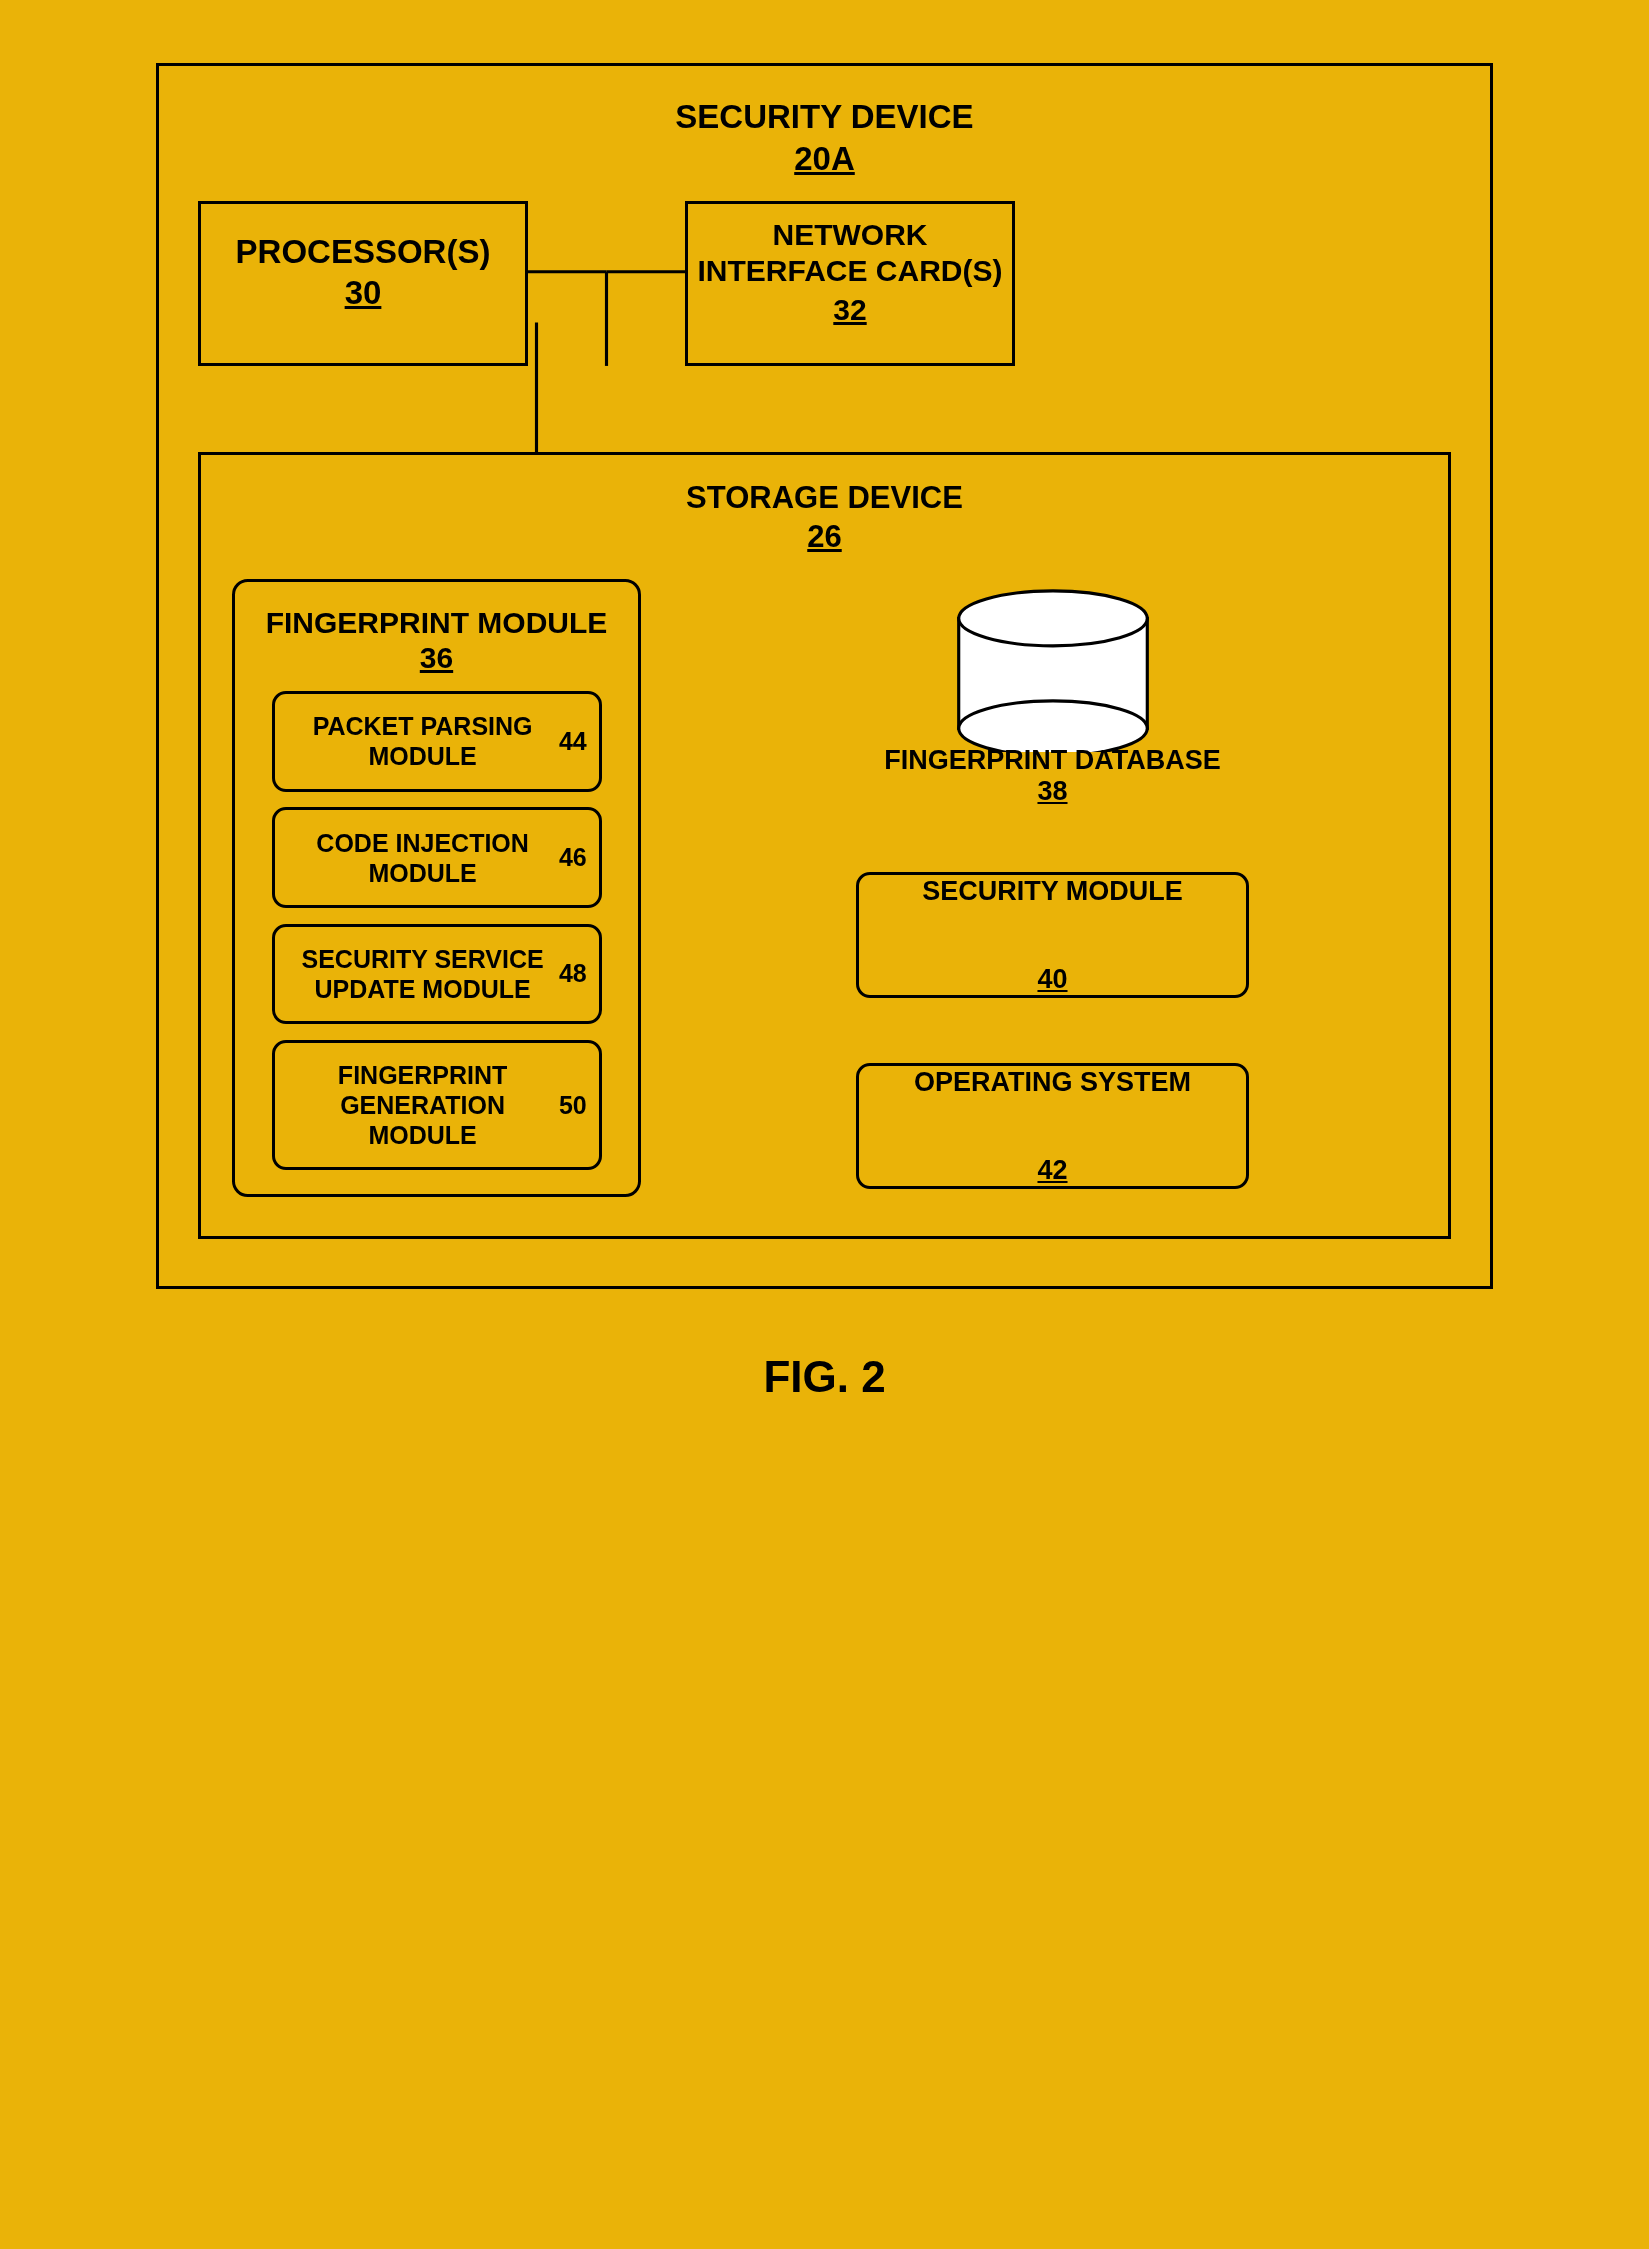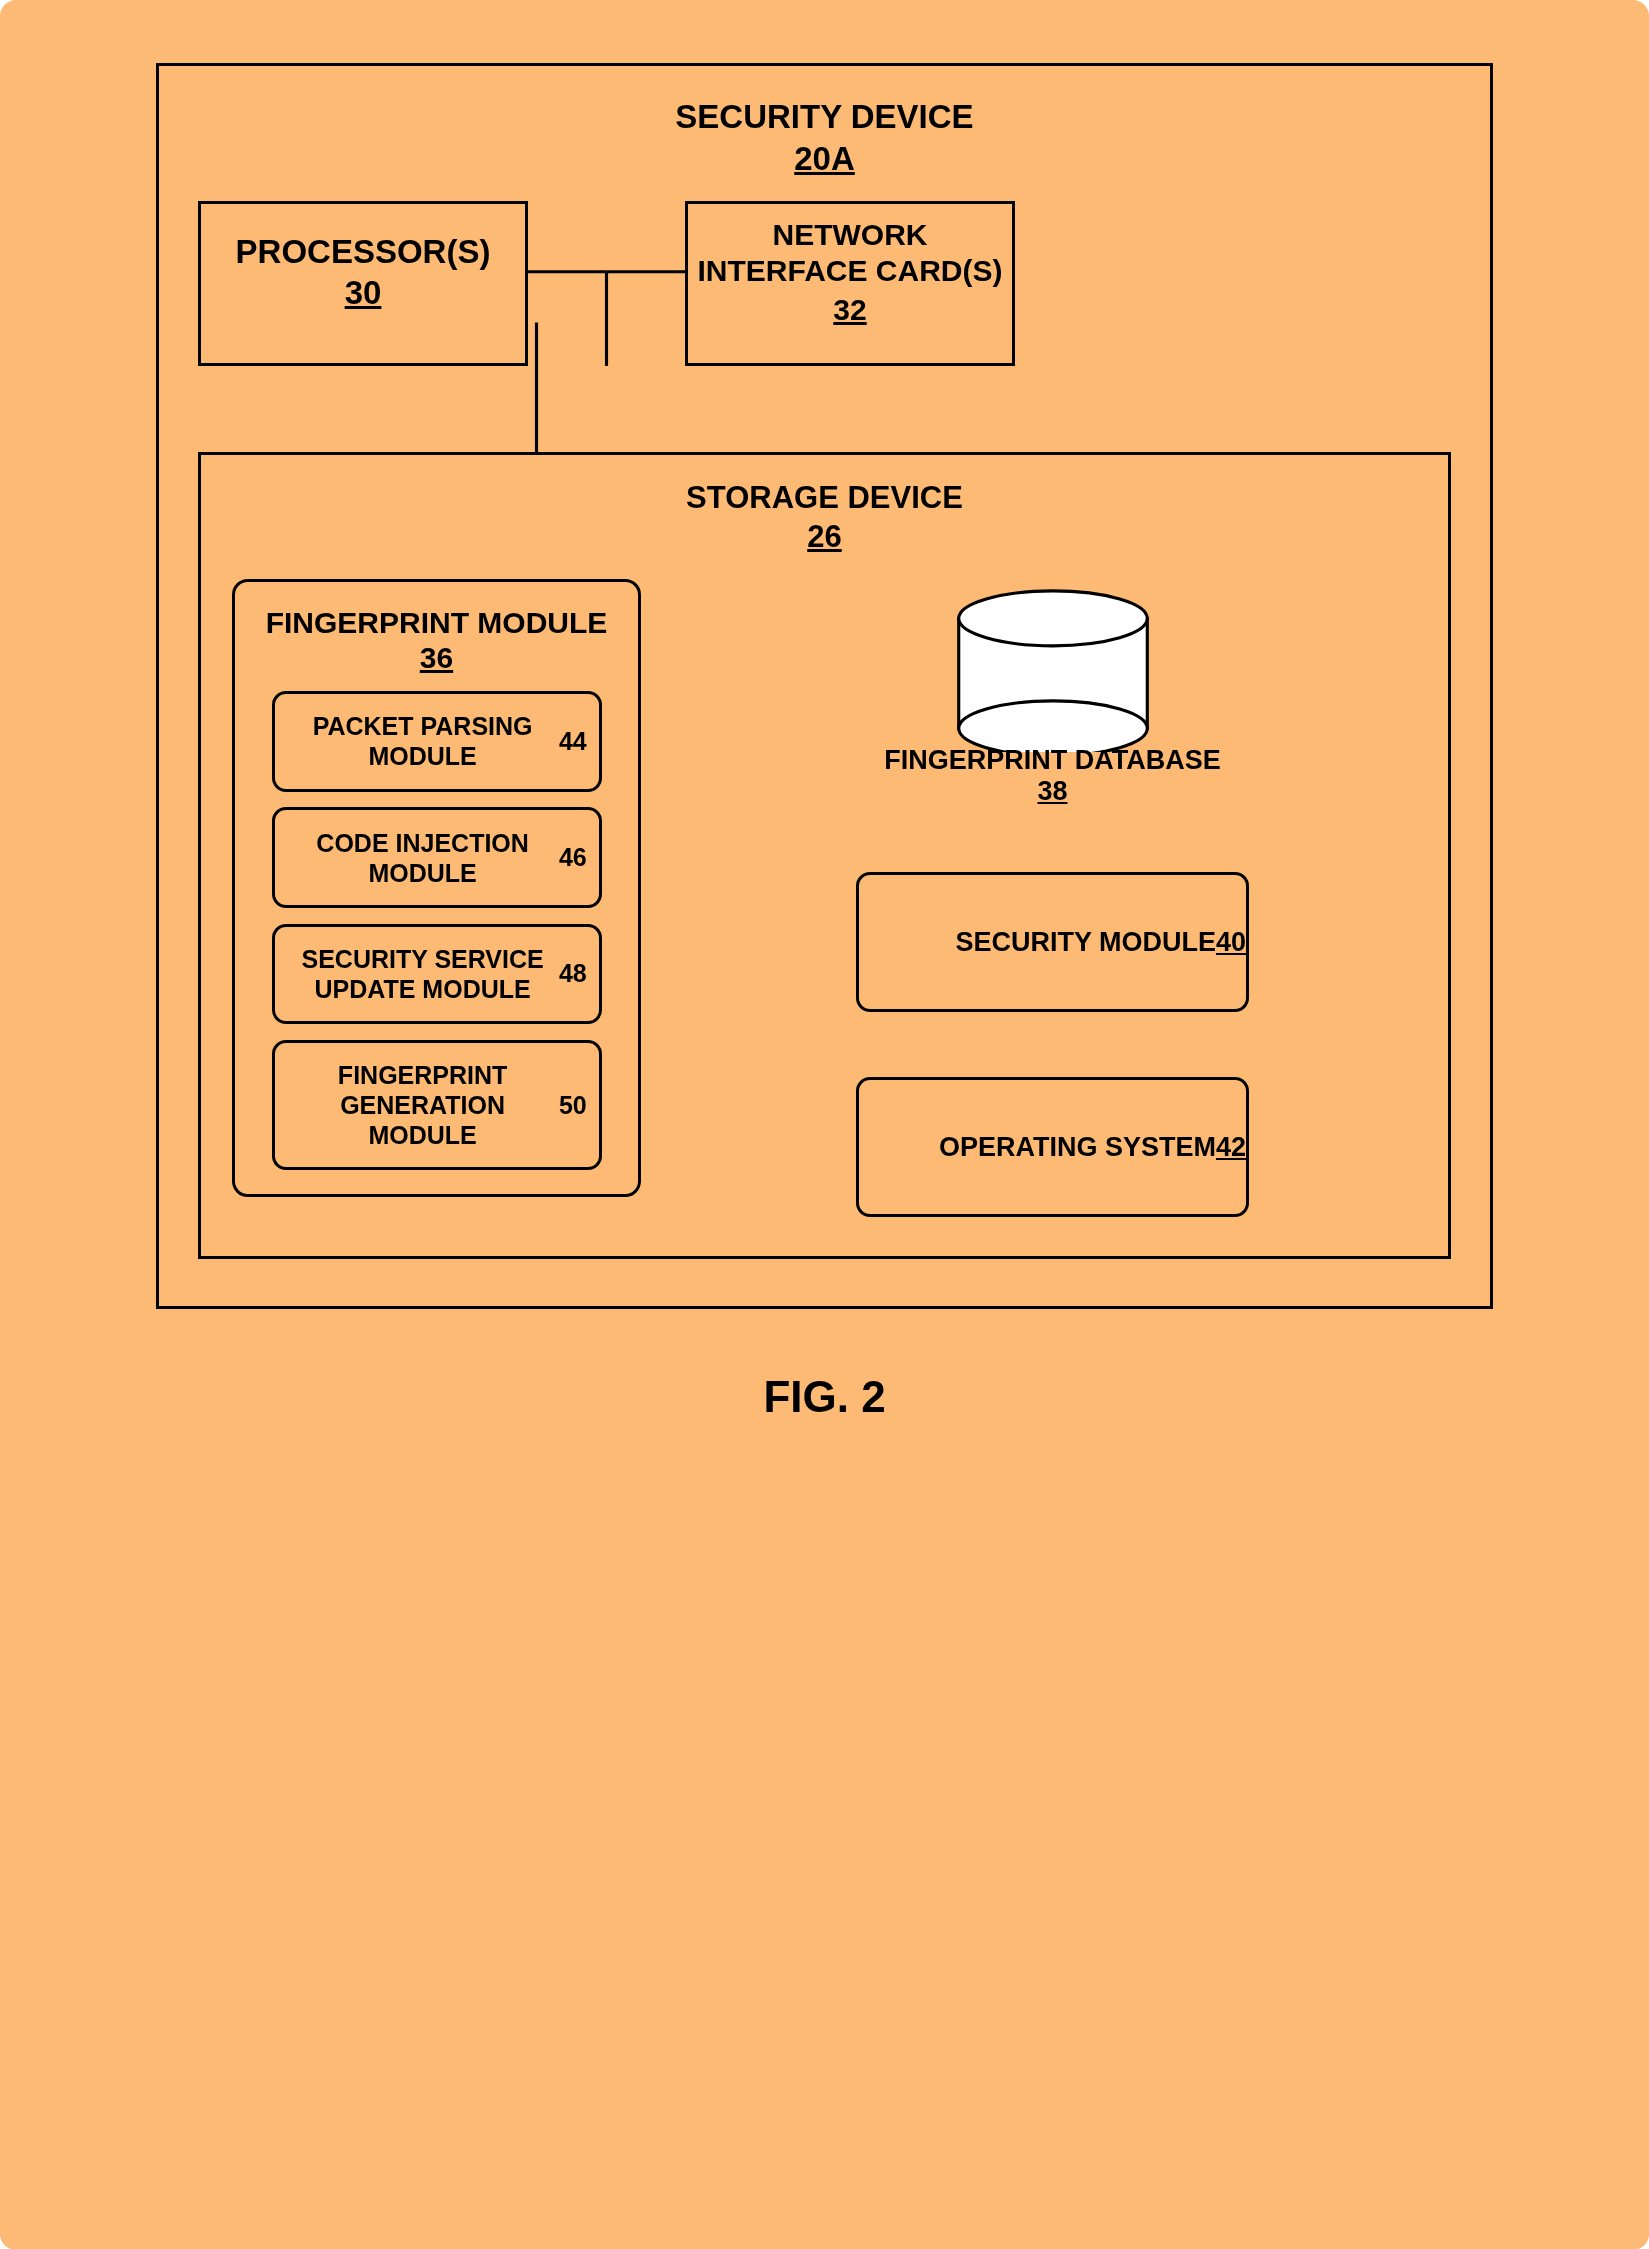--- a/index.html
+++ b/index.html
@@ -14,27 +14,26 @@
       height: 2250px;
       font-family: Arial, Helvetica, sans-serif;
       display: flex;
       align-items: center;
       justify-content: center;
     }
 
     .page {
       width: 1649px;
       height: 2250px;
-      background: #fdba74;
+      background: #eab308;
       display: flex;
       flex-direction: column;
       align-items: center;
       justify-content: flex-start;
       padding: 63px 94px;
-      border-radius: 16px;
     }
 
     .diagram-area {
       width: 100%;
       display: flex;
       flex-direction: column;
       align-items: center;
     }
 
     
@@ -224,25 +223,25 @@
       font-weight: bold;
       font-size: 27px;
       text-decoration: underline;
     }
 
     
     .right-module-box {
       border: 3.1px solid #000;
       border-radius: 14px;
       width: 393px;
-      height: 140px;
-      display: flex;
-      flex-direction: row;
-      align-items: center;
-      justify-content: flex-end;
+      height: 126px;
+      display: flex;
+      flex-direction: column;
+      align-items: center;
+      justify-content: space-between;
     }
 
     .right-module-text {
       text-align: center;
       font-weight: bold;
       font-size: 27px;
       line-height: 1.2;
     }
 
     .right-module-underline {

